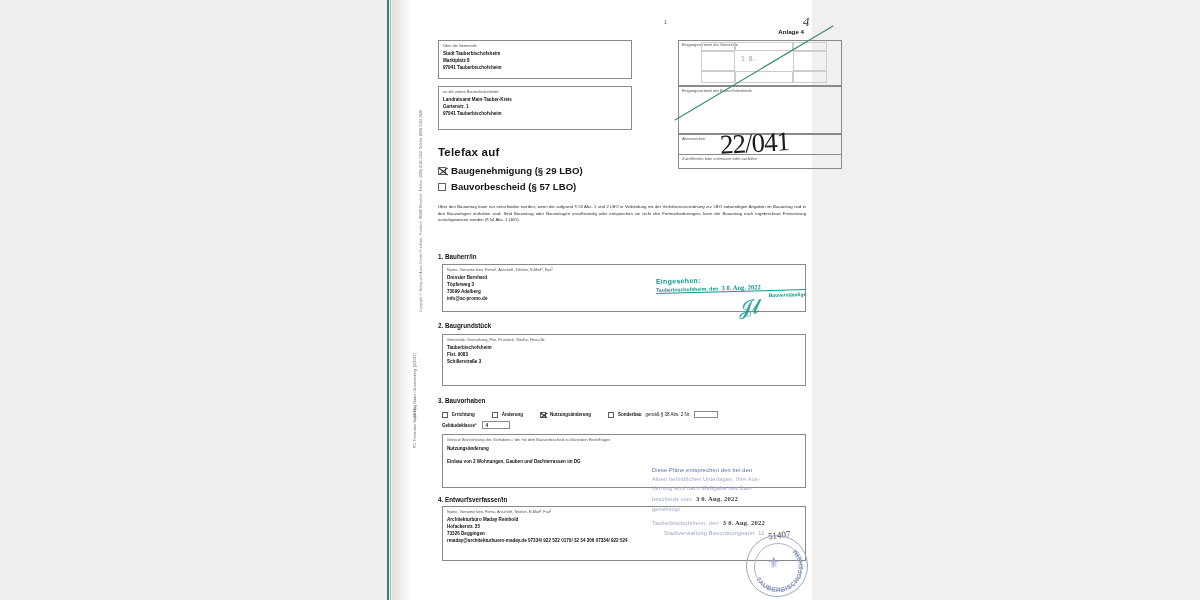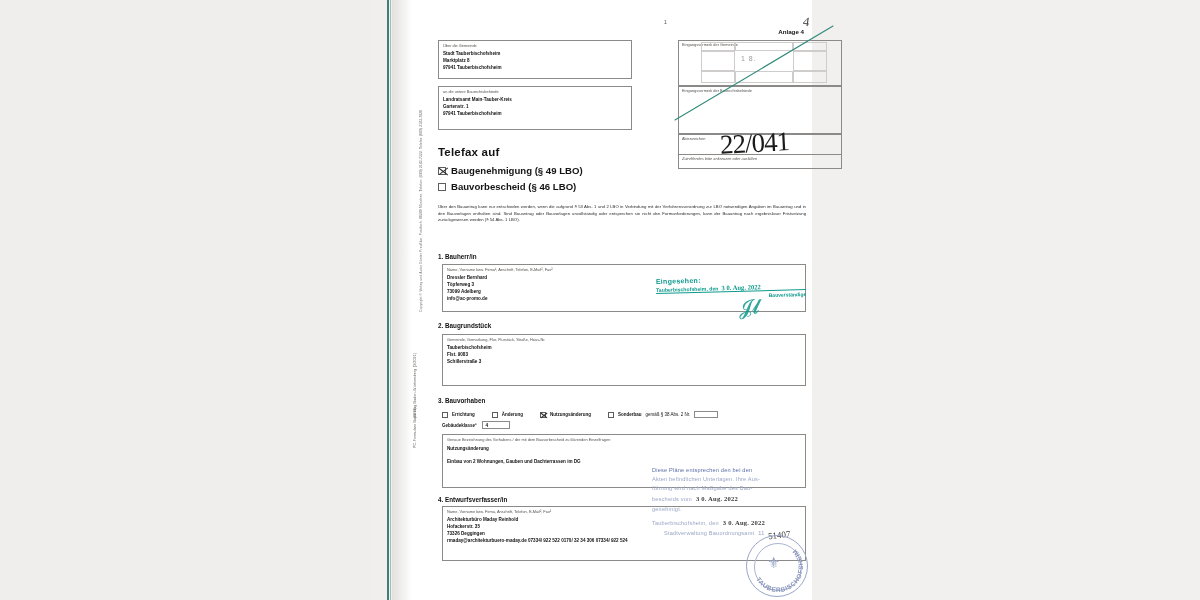--- a/index.html
+++ b/index.html
@@ -215,25 +215,25 @@
 
       <svg class="pen-diag" viewBox="0 0 175 100">
         <path d="M2 100 L160 6" stroke="#2f8a79" stroke-width="1.1" fill="none" stroke-linecap="round"></path>
       </svg>
       <div class="pen-tick">4</div>
 
       <div class="h-antrag">Telefax auf</div>
 
       <div class="cbrow" id="cb-bg">
         <span class="cbox checked"></span>
-        <span>Baugenehmigung (§ 49 LBO)</span>
+        <span>Baugenehmigung (§ 29 LBO)</span>
       </div>
       <div class="cbrow" id="cb-bv">
         <span class="cbox"></span>
-        <span>Bauvorbescheid (§ 46 LBO)</span>
+        <span>Bauvorbescheid (§ 57 LBO)</span>
       </div>
 
       <div class="para">Über den Bauantrag kann nur entschieden werden, wenn die aufgrund § 53 Abs. 1 und 2 LBO in Verbindung mit der Verfahrensverordnung zur LBO notwendigen Angaben im Bauantrag und in den Bauvorlagen enthalten sind. Sind Bauantrag oder Bauvorlagen unvollständig oder entsprechen sie nicht den Formanforderungen, kann der Bauantrag nach ergebnisloser Fristsetzung zurückgewiesen werden (§ 54 Abs. 1 LBO).</div>
 
       <div class="sec-h" id="h1">1.  Bauherr/in</div>
       <div class="box" id="b-bauherr">
         <div class="lbl-tiny">Name, Vorname bzw. Firma¹, Anschrift, Telefon, E-Mail², Fax²</div>
         <div class="val" style="margin-top:3px;">
           <div>Dressler Bernhard</div>
           <div>Töpferweg 3</div>

